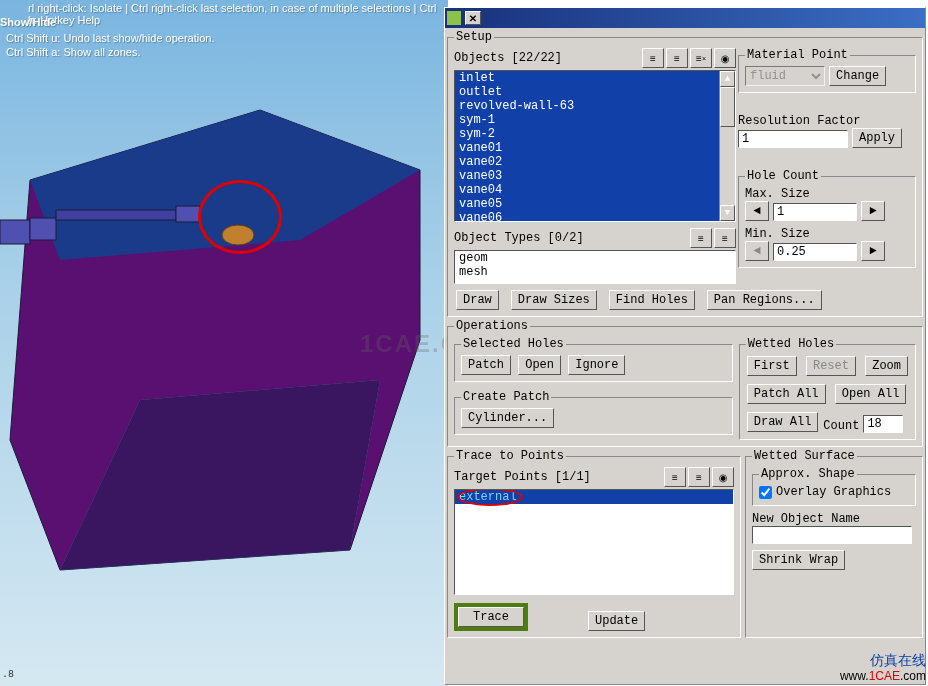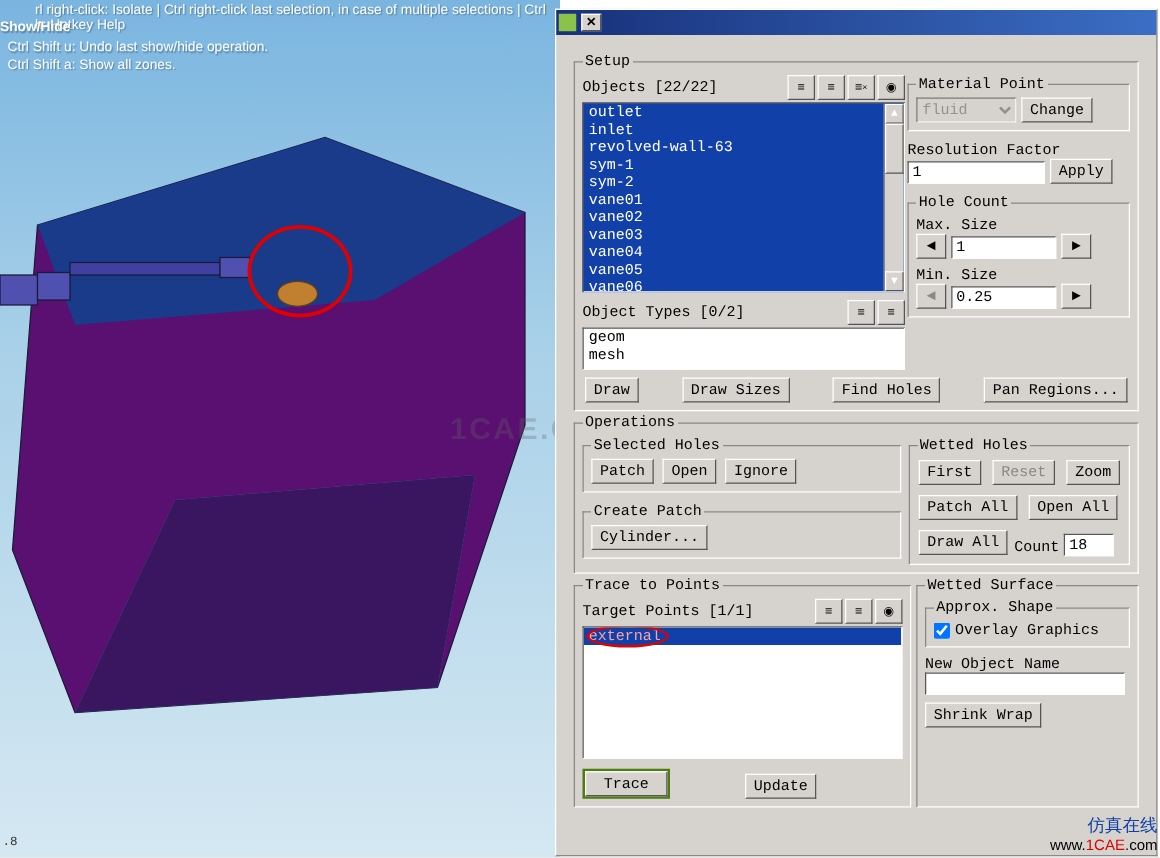--- a/index.html
+++ b/index.html
@@ -13,50 +13,50 @@
 .watermark { position: absolute; top: 330px; left: 360px; font-size: 24px; color: rgba(100,100,100,0.3); font-weight: bold; letter-spacing: 2px; font-family: Arial; }
 .model { position: absolute; top: 80px; left: 0; width: 448px; height: 560px; }
 .model svg { width: 100%; height: 100%; }
 .red-circle { position: absolute; top: 180px; left: 198px; width: 84px; height: 74px; border: 3px solid #e00000; border-radius: 50%; }
 .status { position: absolute; bottom: 6px; left: 2px; font-size: 10px; color: #333; }
 .dialog { position: absolute; top: 7px; left: 444px; width: 482px; height: 678px; background: #d6d3ce; border: 1px solid #888; border-top: 1px solid #fff; border-left: 1px solid #fff; font-family: "Courier New", monospace; }
 .titlebar { height: 20px; background: linear-gradient(90deg, #18317b 0%, #3b6ec4 100%); color: #fff; display: flex; align-items: center; padding: 0 2px; font-size: 12px; }
 .titlebar .ticon { width: 14px; height: 14px; background: #8bc34a; margin-right: 4px; }
 .titlebar .title { flex: 1; letter-spacing: 1px; }
 .close-btn { width: 16px; height: 14px; background: #d6d3ce; color: #000; display: flex; align-items: center; justify-content: center; font-family: Arial; font-weight: bold; border: 1px solid #fff; border-right-color: #555; border-bottom-color: #555; font-size: 10px; cursor: pointer; }
-.dlg-body { padding: 14px; display: flex; flex-direction: column; gap: 2px; }
+.dlg-body { padding: 2px; display: flex; flex-direction: column; gap: 2px; }
 fieldset { border: 1px solid #888; border-top-color: #fff; border-left-color: #fff; padding: 4px 6px 6px 6px; margin: 0; }
 fieldset.sunken { border: 1px solid #fff; border-top-color: #888; border-left-color: #888; }
 legend { padding: 0 2px; font-size: 12px; }
 .row { display: flex; align-items: flex-end; gap: 4px; }
 .btn { background: #d6d3ce; border: 1px solid #fff; border-right-color: #555; border-bottom-color: #555; padding: 2px 6px; font-family: "Courier New", monospace; font-size: 12px; cursor: pointer; min-height: 20px; }
 .btn.disabled { color: #888; }
 .iconbtn { width: 22px; height: 20px; background: #d6d3ce; border: 1px solid #fff; border-right-color: #555; border-bottom-color: #555; display: inline-flex; align-items: center; justify-content: center; font-size: 10px; cursor: pointer; font-family: Arial; }
 .listbox { background: #fff; border: 1px solid #555; border-right-color: #fff; border-bottom-color: #fff; overflow: hidden; position: relative; }
 .listbox.blue { background: #1040a8; color: #fff; }
 .listbox .scrollbar { position: absolute; right: 0; top: 0; bottom: 0; width: 16px; background: #d6d3ce; border-left: 1px solid #888; }
 .sb-arrow { height: 16px; background: #d6d3ce; border: 1px solid #fff; border-right-color: #555; border-bottom-color: #555; display: flex; align-items: center; justify-content: center; font-size: 9px; cursor: pointer; }
 .sb-thumb { position: absolute; top: 16px; left: 0; right: 0; height: 40px; background: #d6d3ce; border: 1px solid #fff; border-right-color: #555; border-bottom-color: #555; }
 .list-item { padding: 0 4px; font-size: 12px; line-height: 14px; }
 input[type=text] { background: #fff; border: 1px solid #555; border-right-color: #fff; border-bottom-color: #fff; padding: 1px 3px; font-family: "Courier New", monospace; font-size: 12px; }
 select { background: #d6d3ce; border: 1px solid #555; border-right-color: #fff; border-bottom-color: #fff; font-family: "Courier New", monospace; font-size: 12px; height: 20px; }
 .setup-top { display: flex; gap: 2px; }
 .setup-left { flex: 1; }
-.setup-right { width: 178px; display: flex; flex-direction: column; gap: 4px; }
+.setup-right { width: 178px; display: flex; flex-direction: column; gap: 17px; }
 .obj-header { display: flex; align-items: center; margin-bottom: 2px; }
 .obj-header .label { flex: 1; }
 .obj-header .btns { display: flex; gap: 2px; }
-.action-row { display: flex; gap: 12px; margin-top: 6px; padding: 0 2px; justify-content: space-between; }
+.action-row { display: flex; gap: 12px; margin-top: 6px; padding: 0 2px; }
 .ops-top { display: flex; gap: 6px; }
 .ops-top > div { flex: 1; }
 .wetted-btns button { margin: 1px; }
 .trace-wetted { display: flex; gap: 4px; }
 .trace-left { flex: 1; }
 .trace-right { width: 178px; }
-.red-box { border: 2px solid #4d7c0f; padding: 0; display: inline-block; }
+.red-box { border: 4px solid #4d7c0f; padding: 0; display: inline-block; }
 .red-oval { position: absolute; border: 2px solid #e00000; border-radius: 50%; pointer-events: none; }
 .chk { display: flex; align-items: center; gap: 4px; }
 .chk input { width: 13px; height: 13px; }
 .logo { position: absolute; right: 2px; bottom: 2px; font-family: Arial; font-size: 14px; text-align: right; line-height: 16px; }
 .logo .cn { color: #1040a8; font-weight: normal; }
 .logo .url { color: #000; font-size: 12px; }
 .logo .url .r { color: #d00; }
 </style>
 </head>
 <body>
@@ -98,22 +98,22 @@
           <div class="obj-header">
             <span class="label">Objects [22/22]</span>
             <span class="btns">
               <span class="iconbtn">≡</span>
               <span class="iconbtn">≡</span>
               <span class="iconbtn">≡<sub style="font-size:7px">×</sub></span>
               <span class="iconbtn">◉</span>
             </span>
           </div>
           <div class="listbox blue" style="height:152px">
+            <div class="list-item">inlet</div>
             <div class="list-item">outlet</div>
-            <div class="list-item">inlet</div>
             <div class="list-item">revolved-wall-63</div>
             <div class="list-item">sym-1</div>
             <div class="list-item">sym-2</div>
             <div class="list-item">vane01</div>
             <div class="list-item">vane02</div>
             <div class="list-item">vane03</div>
             <div class="list-item">vane04</div>
             <div class="list-item">vane05</div>
             <div class="list-item">vane06</div>
             <div class="scrollbar">
@@ -216,21 +216,21 @@
         <legend>Trace to Points</legend>
         <div class="obj-header">
           <span class="label">Target Points [1/1]</span>
           <span class="btns">
             <span class="iconbtn">≡</span>
             <span class="iconbtn">≡</span>
             <span class="iconbtn">◉</span>
           </span>
         </div>
         <div class="listbox" style="height:106px;position:relative">
-          <div class="list-item" style="background:#1040a8;color:#fca5a5">external</div>
+          <div class="list-item" style="background:#1040a8;color:#7dd3fc">external</div>
           <div class="red-oval" style="top:-2px;left:2px;width:66px;height:18px"></div>
         </div>
         <div class="row" style="margin-top:8px;gap:60px">
           <span class="red-box">
             <button class="btn" style="padding:2px 14px">Trace</button>
           </span>
           <button class="btn">Update</button>
         </div>
       </fieldset>
 

